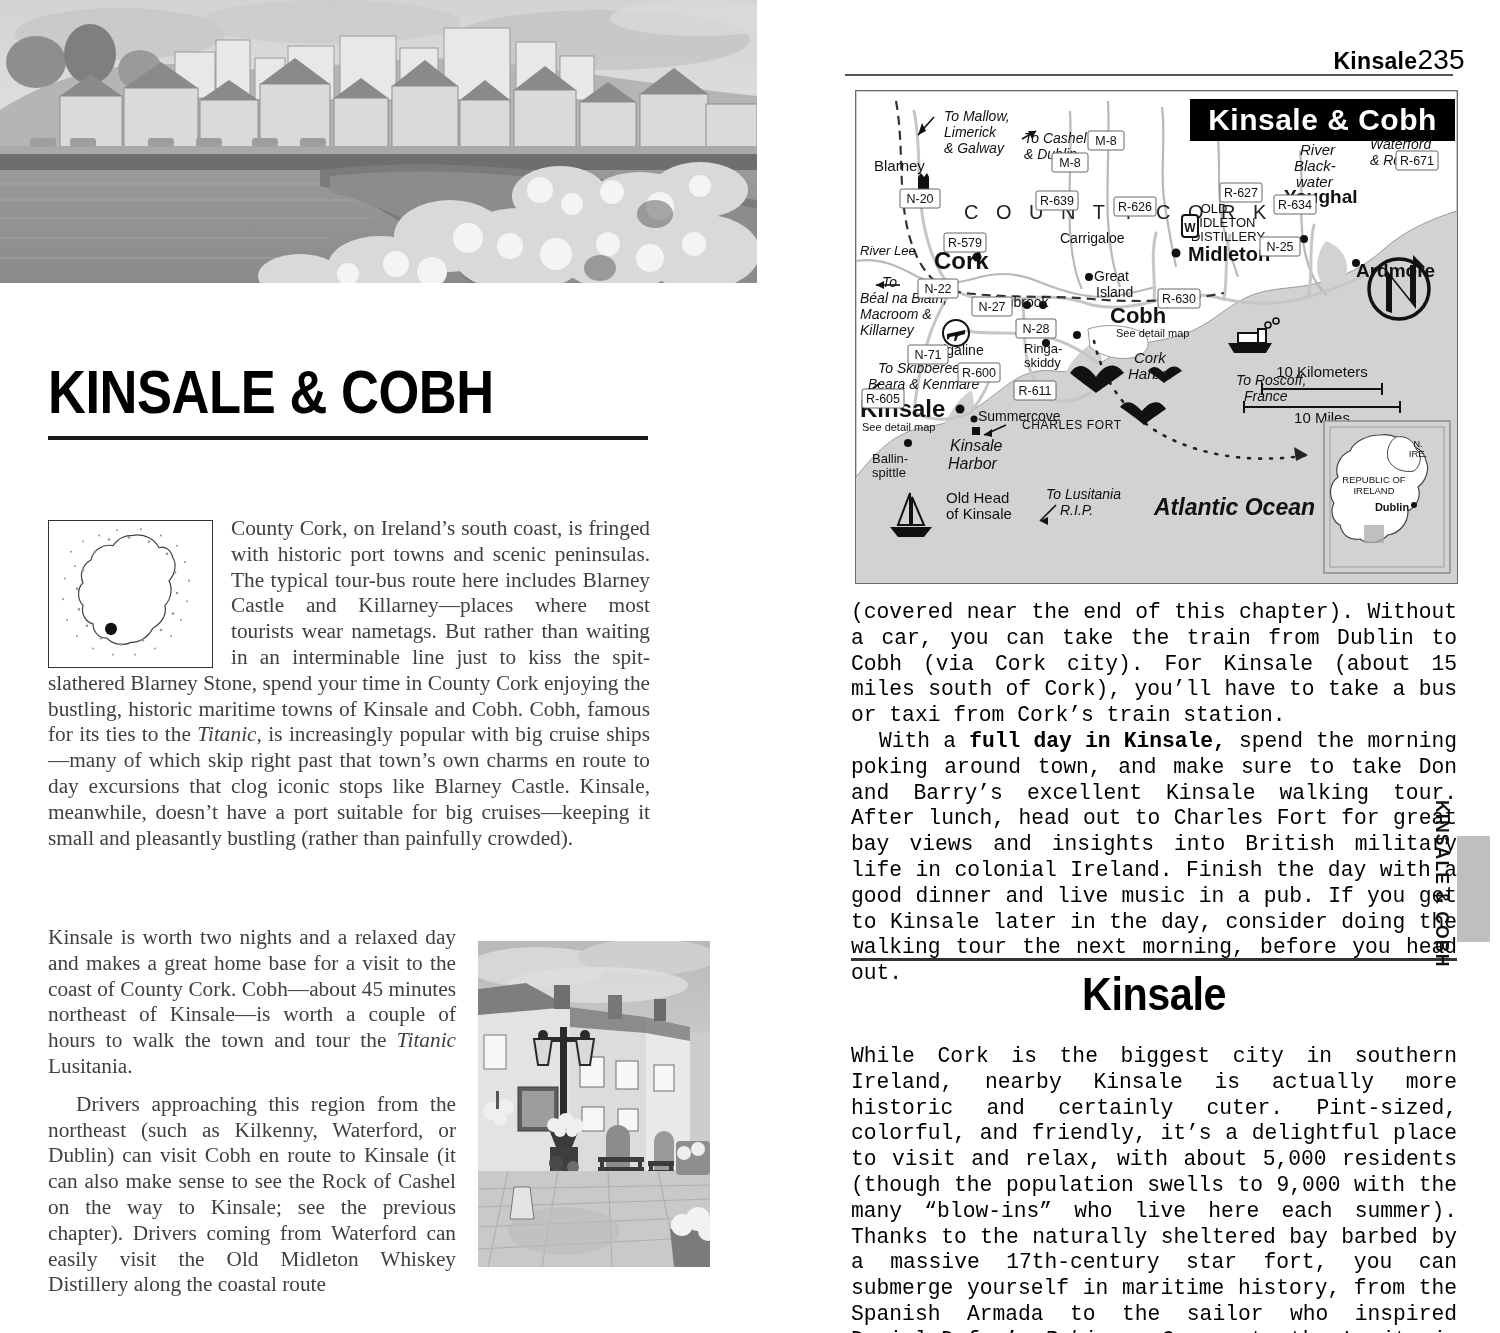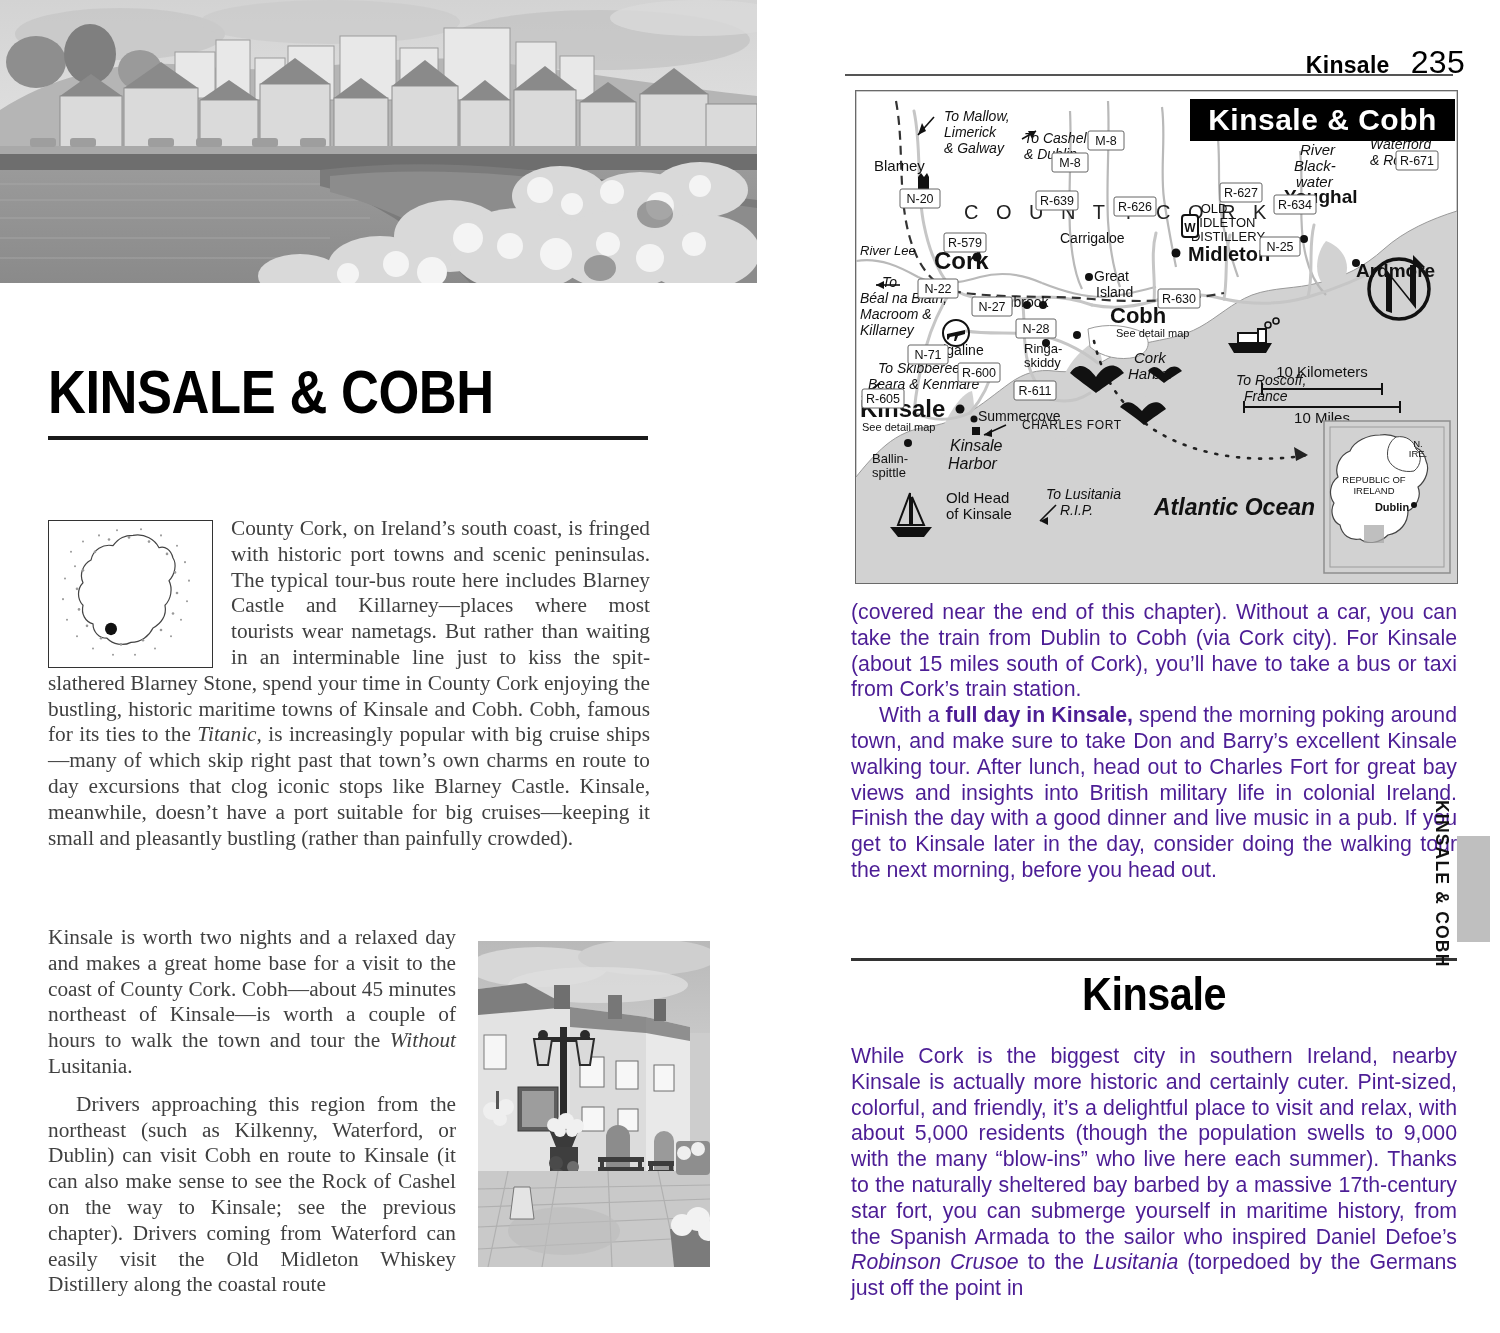--- a/index.html
+++ b/index.html
@@ -80,21 +80,21 @@
   
   .right-col{position:absolute;left:845px;top:0;width:620px;height:1333px;}
 
   .running-head{
     position:absolute;right:0;top:44px;
     font-family:"Liberation Sans",sans-serif;
     font-weight:bold;font-size:23px;
     letter-spacing:0.3px;
     white-space:nowrap;
   }
-  .running-head .pg{font-weight:normal;margin-left:21px;font-size:32px;}
+  .running-head .pg{font-weight:normal;margin-left:0;font-size:28px;}
   .head-rule{
     position:absolute;left:0;top:74px;width:608px;height:2px;background:#555;
   }
 
   .map-box{
     position:absolute;left:10px;top:90px;width:601px;height:492px;
     background:#d8d8d8;border:1.5px solid #6a6a6a;overflow:hidden;
   }
   .map-box svg{display:block;width:100%;height:100%;}
 
@@ -102,23 +102,23 @@
     position:absolute;left:334px;top:8px;width:265px;height:42px;
     background:#000;color:#fff;
     font-family:"Liberation Sans",sans-serif;
     font-weight:bold;font-size:30px;
     display:flex;align-items:center;justify-content:center;
     letter-spacing:0.5px;
   }
 
   .rc-text{
     position:absolute;left:6px;width:606px;
-    font-family:Liberation Sans, sans-serif;
+    font-family:Liberation Mono, monospace;
     font-size:21.3px;line-height:25.8px;text-align:justify;
-    color:#4c1d95;-webkit-hyphens:auto;hyphens:auto;
+    color:#000000;-webkit-hyphens:auto;hyphens:auto;
   }
   .rc-p1{top:600px;}
   .rc-text .indent{text-indent:28px;display:block;}
 
   .town-rule{
     position:absolute;left:6px;top:958px;width:606px;height:2.5px;background:#333;
   }
   .town-title{
     position:absolute;left:6px;top:966px;width:606px;
     text-align:center;
@@ -331,21 +331,21 @@
         </svg>
       </div>
       <div class="body-text">
         <span>County Cork, on Ireland’s south coast, is fringed with historic port towns and scenic peninsulas. The typical tour-bus route here includes Blarney Castle and Killarney—places where most tourists wear nametags. But rather than waiting in an interminable line just to kiss the spit-slathered Blarney Stone, spend your time in County Cork enjoying the bustling, historic maritime towns of Kinsale and Cobh. Cobh, famous for its ties to the </span><i>Titanic,</i><span> is increasingly popular with big cruise ships—many of which skip right past that town’s own charms en route to day excursions that clog iconic stops like Blarney Castle. Kinsale, meanwhile, doesn’t have a port suitable for big cruises—keeping it small and pleasantly bustling (rather than painfully crowded).</span>
       </div>
     </div>
 
 
     <div class="left-lower">
       <div class="body-text">
-        <span>Kinsale is worth two nights and a relaxed day and makes a great home base for a visit to the coast of County Cork. Cobh—about 45 minutes northeast of Kinsale—is worth a couple of hours to walk the town and tour the </span><i>Without</i><span> Lusitania.</span>
+        <span>Kinsale is worth two nights and a relaxed day and makes a great home base for a visit to the coast of County Cork. Cobh—about 45 minutes northeast of Kinsale—is worth a couple of hours to walk the town and tour the </span><i>Titanic</i><span> Lusitania.</span>
       </div>
       <div class="body-text" style="margin-top:12px;">
         <span class="indent">Drivers approaching this region from the northeast (such as Kilkenny, Waterford, or Dublin) can visit Cobh en route to Kinsale (it can also make sense to see the Rock of Cashel on the way to Kinsale; see the previous chapter). Drivers coming from Waterford can easily visit the Old Midleton Whiskey Distillery along the coastal route</span>
       </div>
     </div>
 
     <div class="street-photo">
       <svg viewBox="0 0 232 326" preserveAspectRatio="none">
         <defs>
           <linearGradient id="sky2" x1="0" y1="0" x2="0" y2="1">

